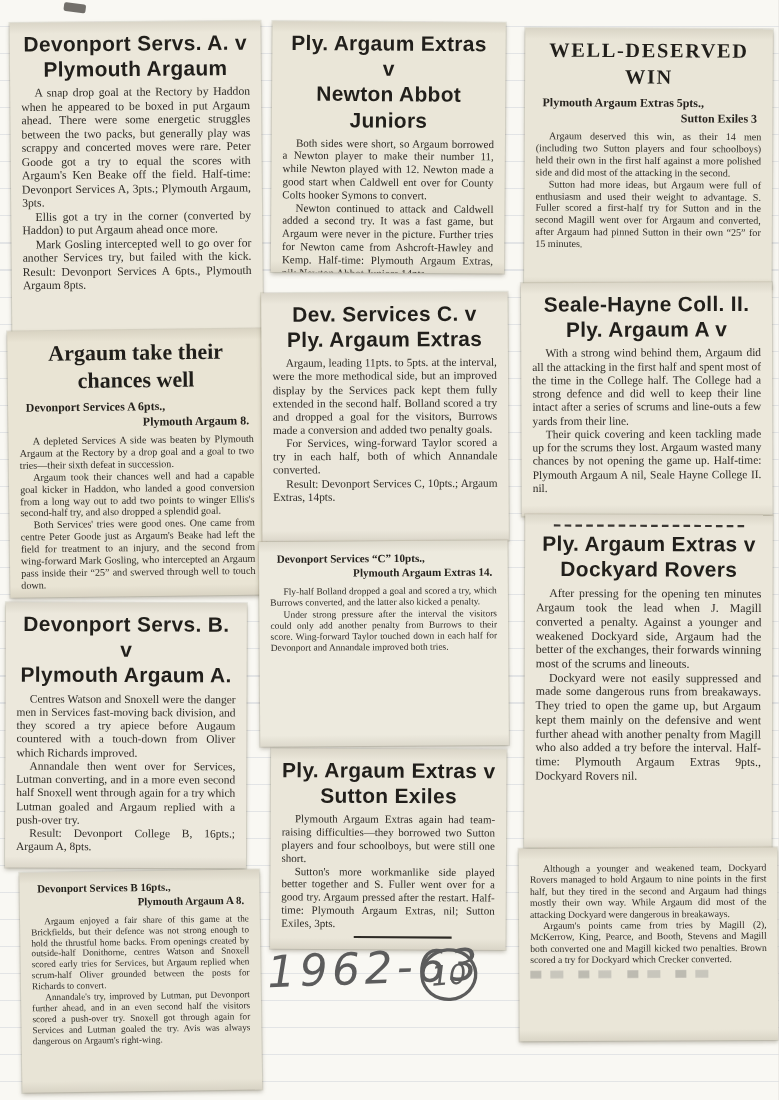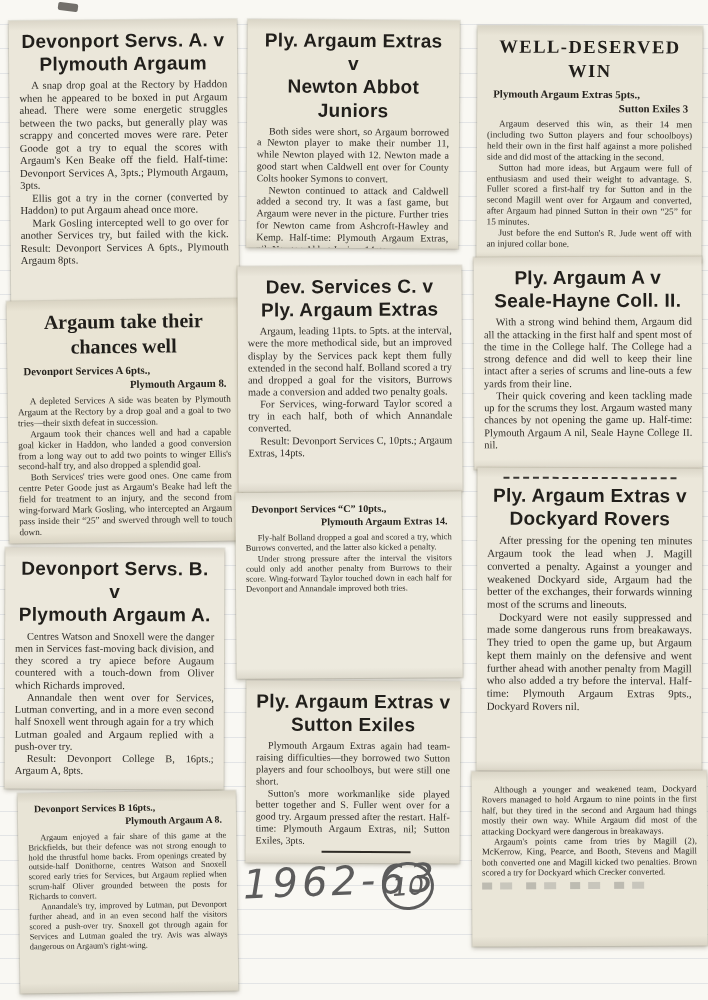--- a/index.html
+++ b/index.html
@@ -140,27 +140,26 @@
   <article class="clip" style="left:477px;top:26px;width:225px;height:236px;--rot:0.3deg;font-size:9.2px;background-color:#e9e5d7;">
     <h2 class="hl caps">
       <span class="hl-line">WELL-DESERVED WIN</span>
     </h2>
     <div class="subhead">
       <div class="sh1">Plymouth Argaum Extras 5pts.,</div>
       <div class="sh2">Sutton Exiles 3</div>
     </div>
     <p>Argaum deserved this win, as their 14 men (including two Sutton players and four schoolboys) held their own in the first half against a more polished side and did most of the attacking in the second.</p>
     <p>Sutton had more ideas, but Argaum were full of enthusiasm and used their weight to advantage. S. Fuller scored a first-half try for Sutton and in the second Magill went over for Argaum and converted, after Argaum had pinned Sutton in their own “25” for 15 minutes.</p>
-    <p>Just before the end Sutton's R. Jude went off with an injured collar bone.</p>
   </article>
 
   <article class="clip" style="left:474px;top:257px;width:228px;height:212px;--rot:-0.2deg;font-size:10.4px;background-color:#ece8db;">
     <h2 class="hl sans">
+      <span class="hl-line">Seale-Hayne Coll. II.</span>
       <span class="hl-line">Ply. Argaum A v</span>
-      <span class="hl-line">Seale-Hayne Coll. II.</span>
     </h2>
     <p>With a strong wind behind them, Argaum did all the attacking in the first half and spent most of the time in the College half. The College had a strong defence and did well to keep their line intact after a series of scrums and line-outs a few yards from their line.</p>
     <p>Their quick covering and keen tackling made up for the scrums they lost. Argaum wasted many chances by not opening the game up. Half-time: Plymouth Argaum A nil, Seale Hayne College II. nil.</p>
   </article>
 
   <article class="clip" style="left:477px;top:468px;width:225px;height:303px;--rot:0.2deg;font-size:10.8px;background-color:#ebe7da;">
     <div class="top-rule"></div>
     <h2 class="hl sans">
       <span class="hl-line">Ply. Argaum Extras v</span>
       <span class="hl-line">Dockyard Rovers</span>

